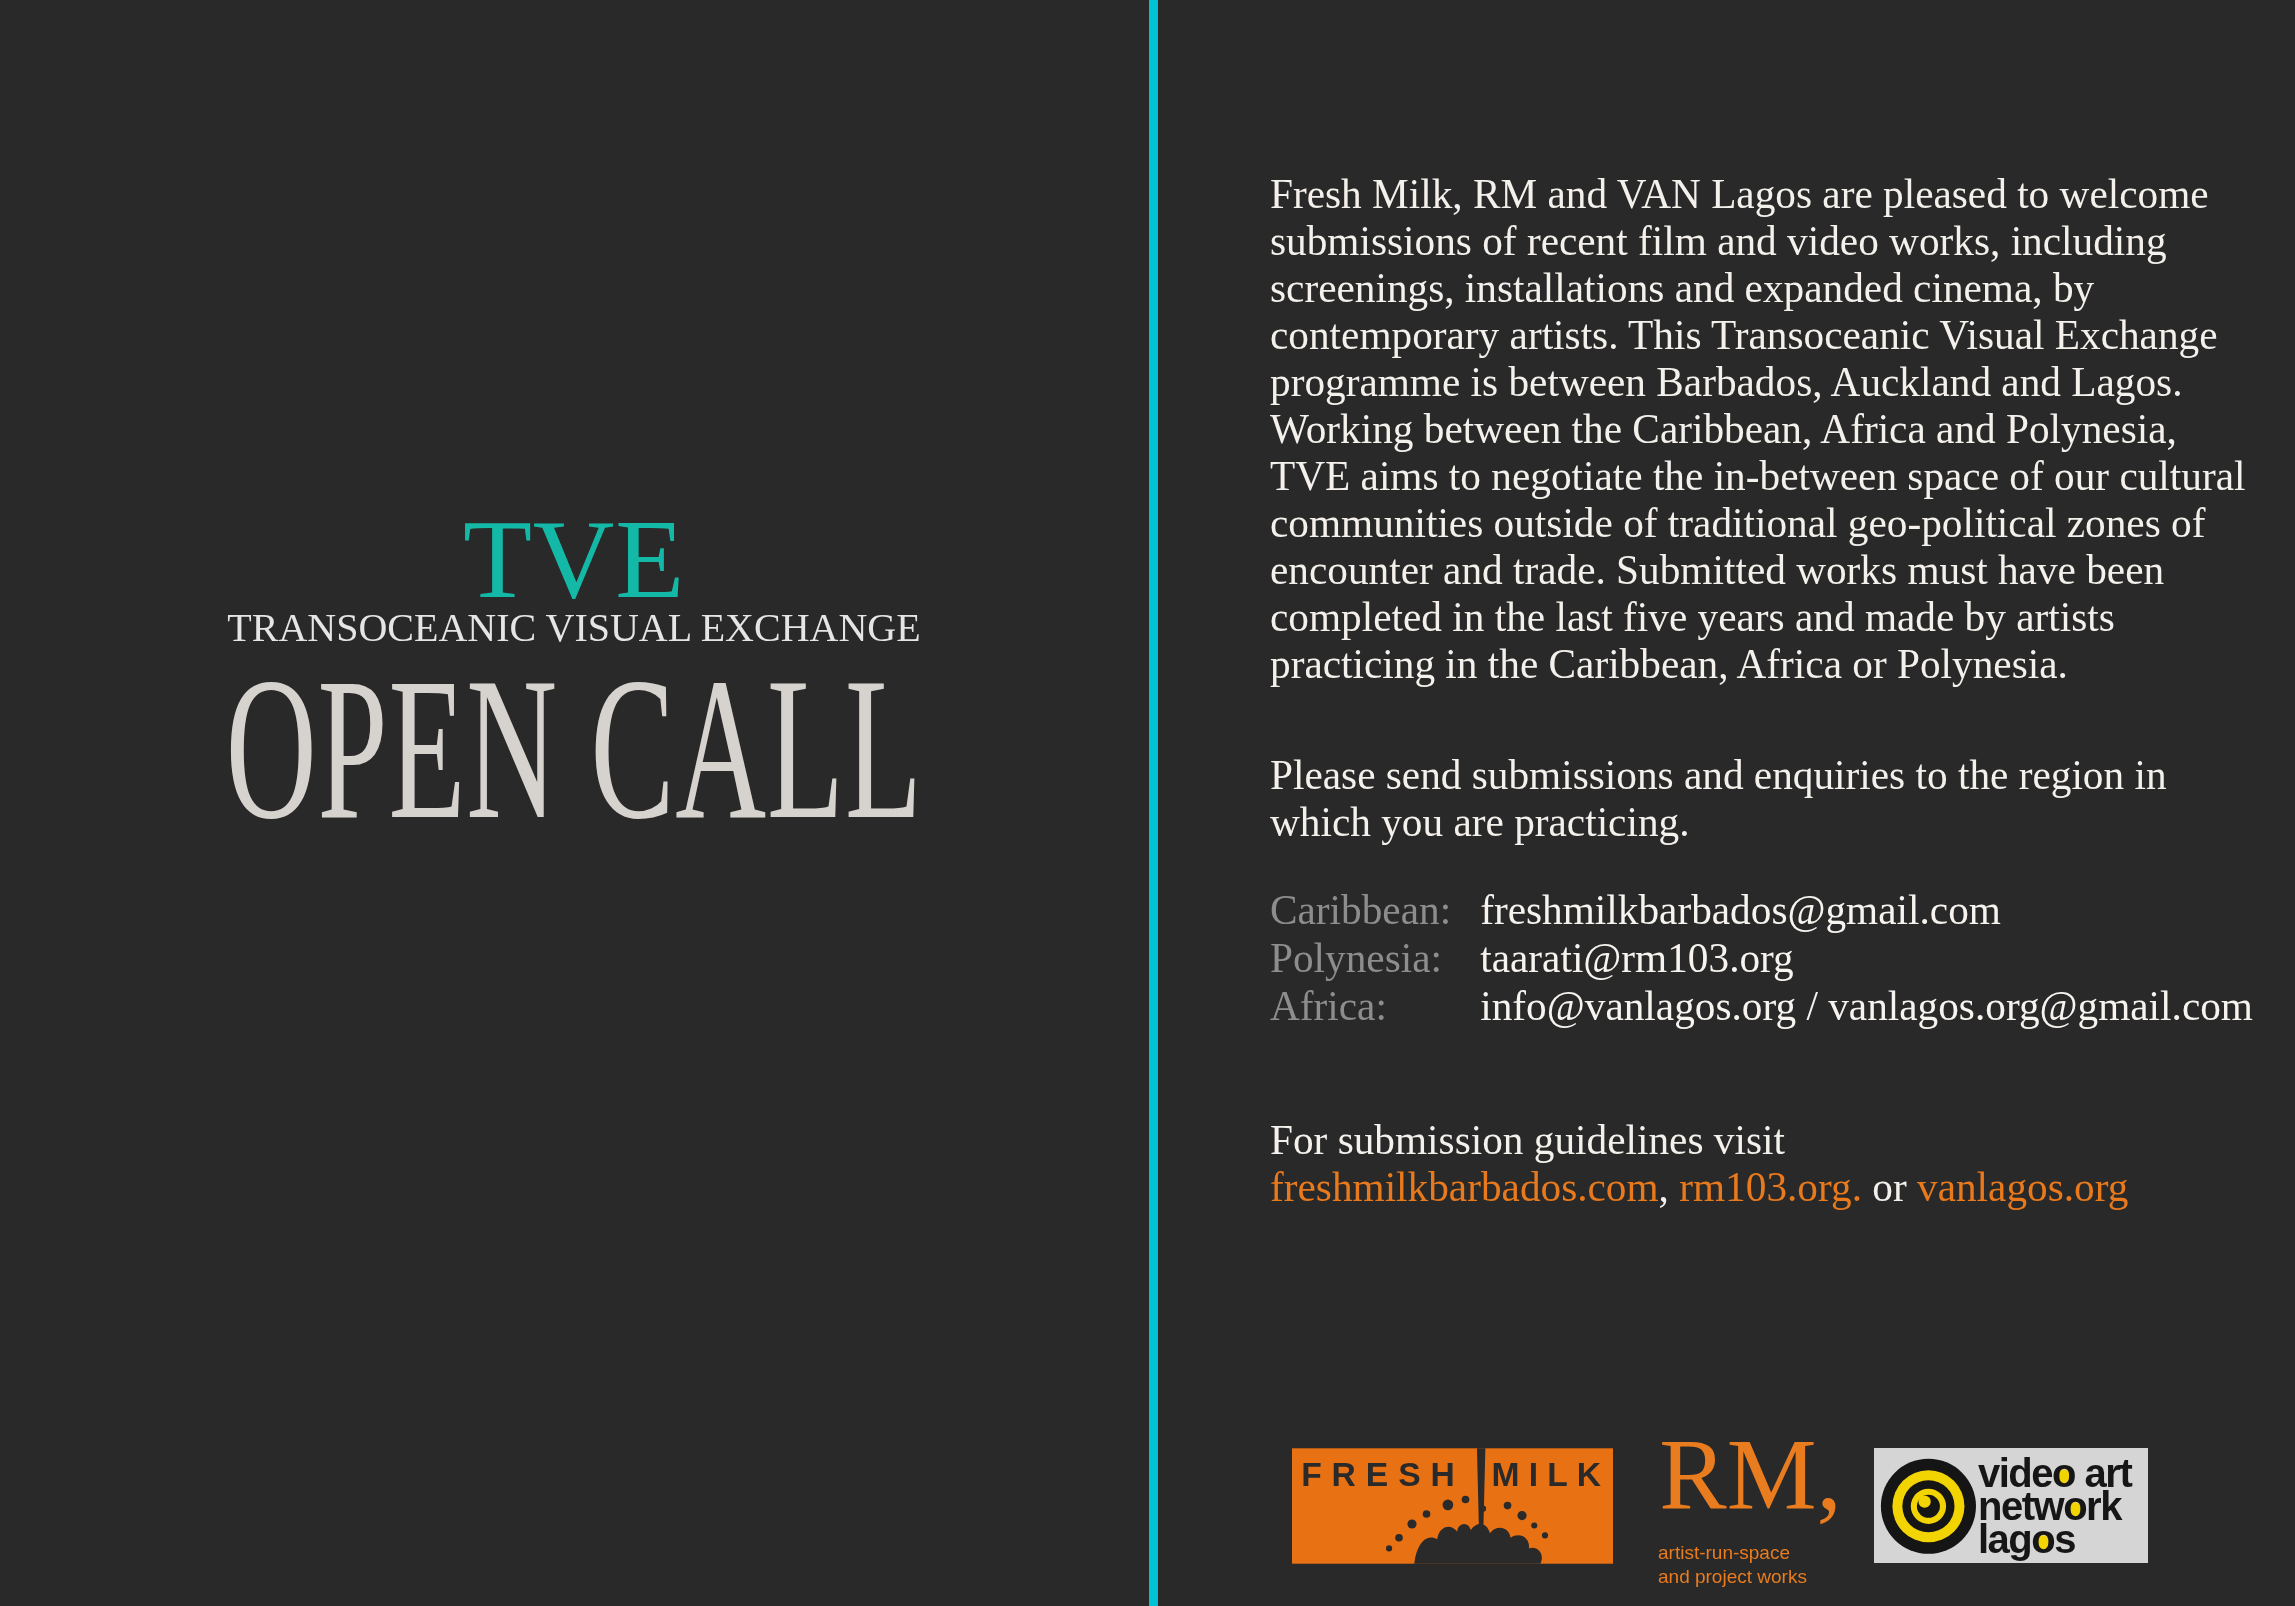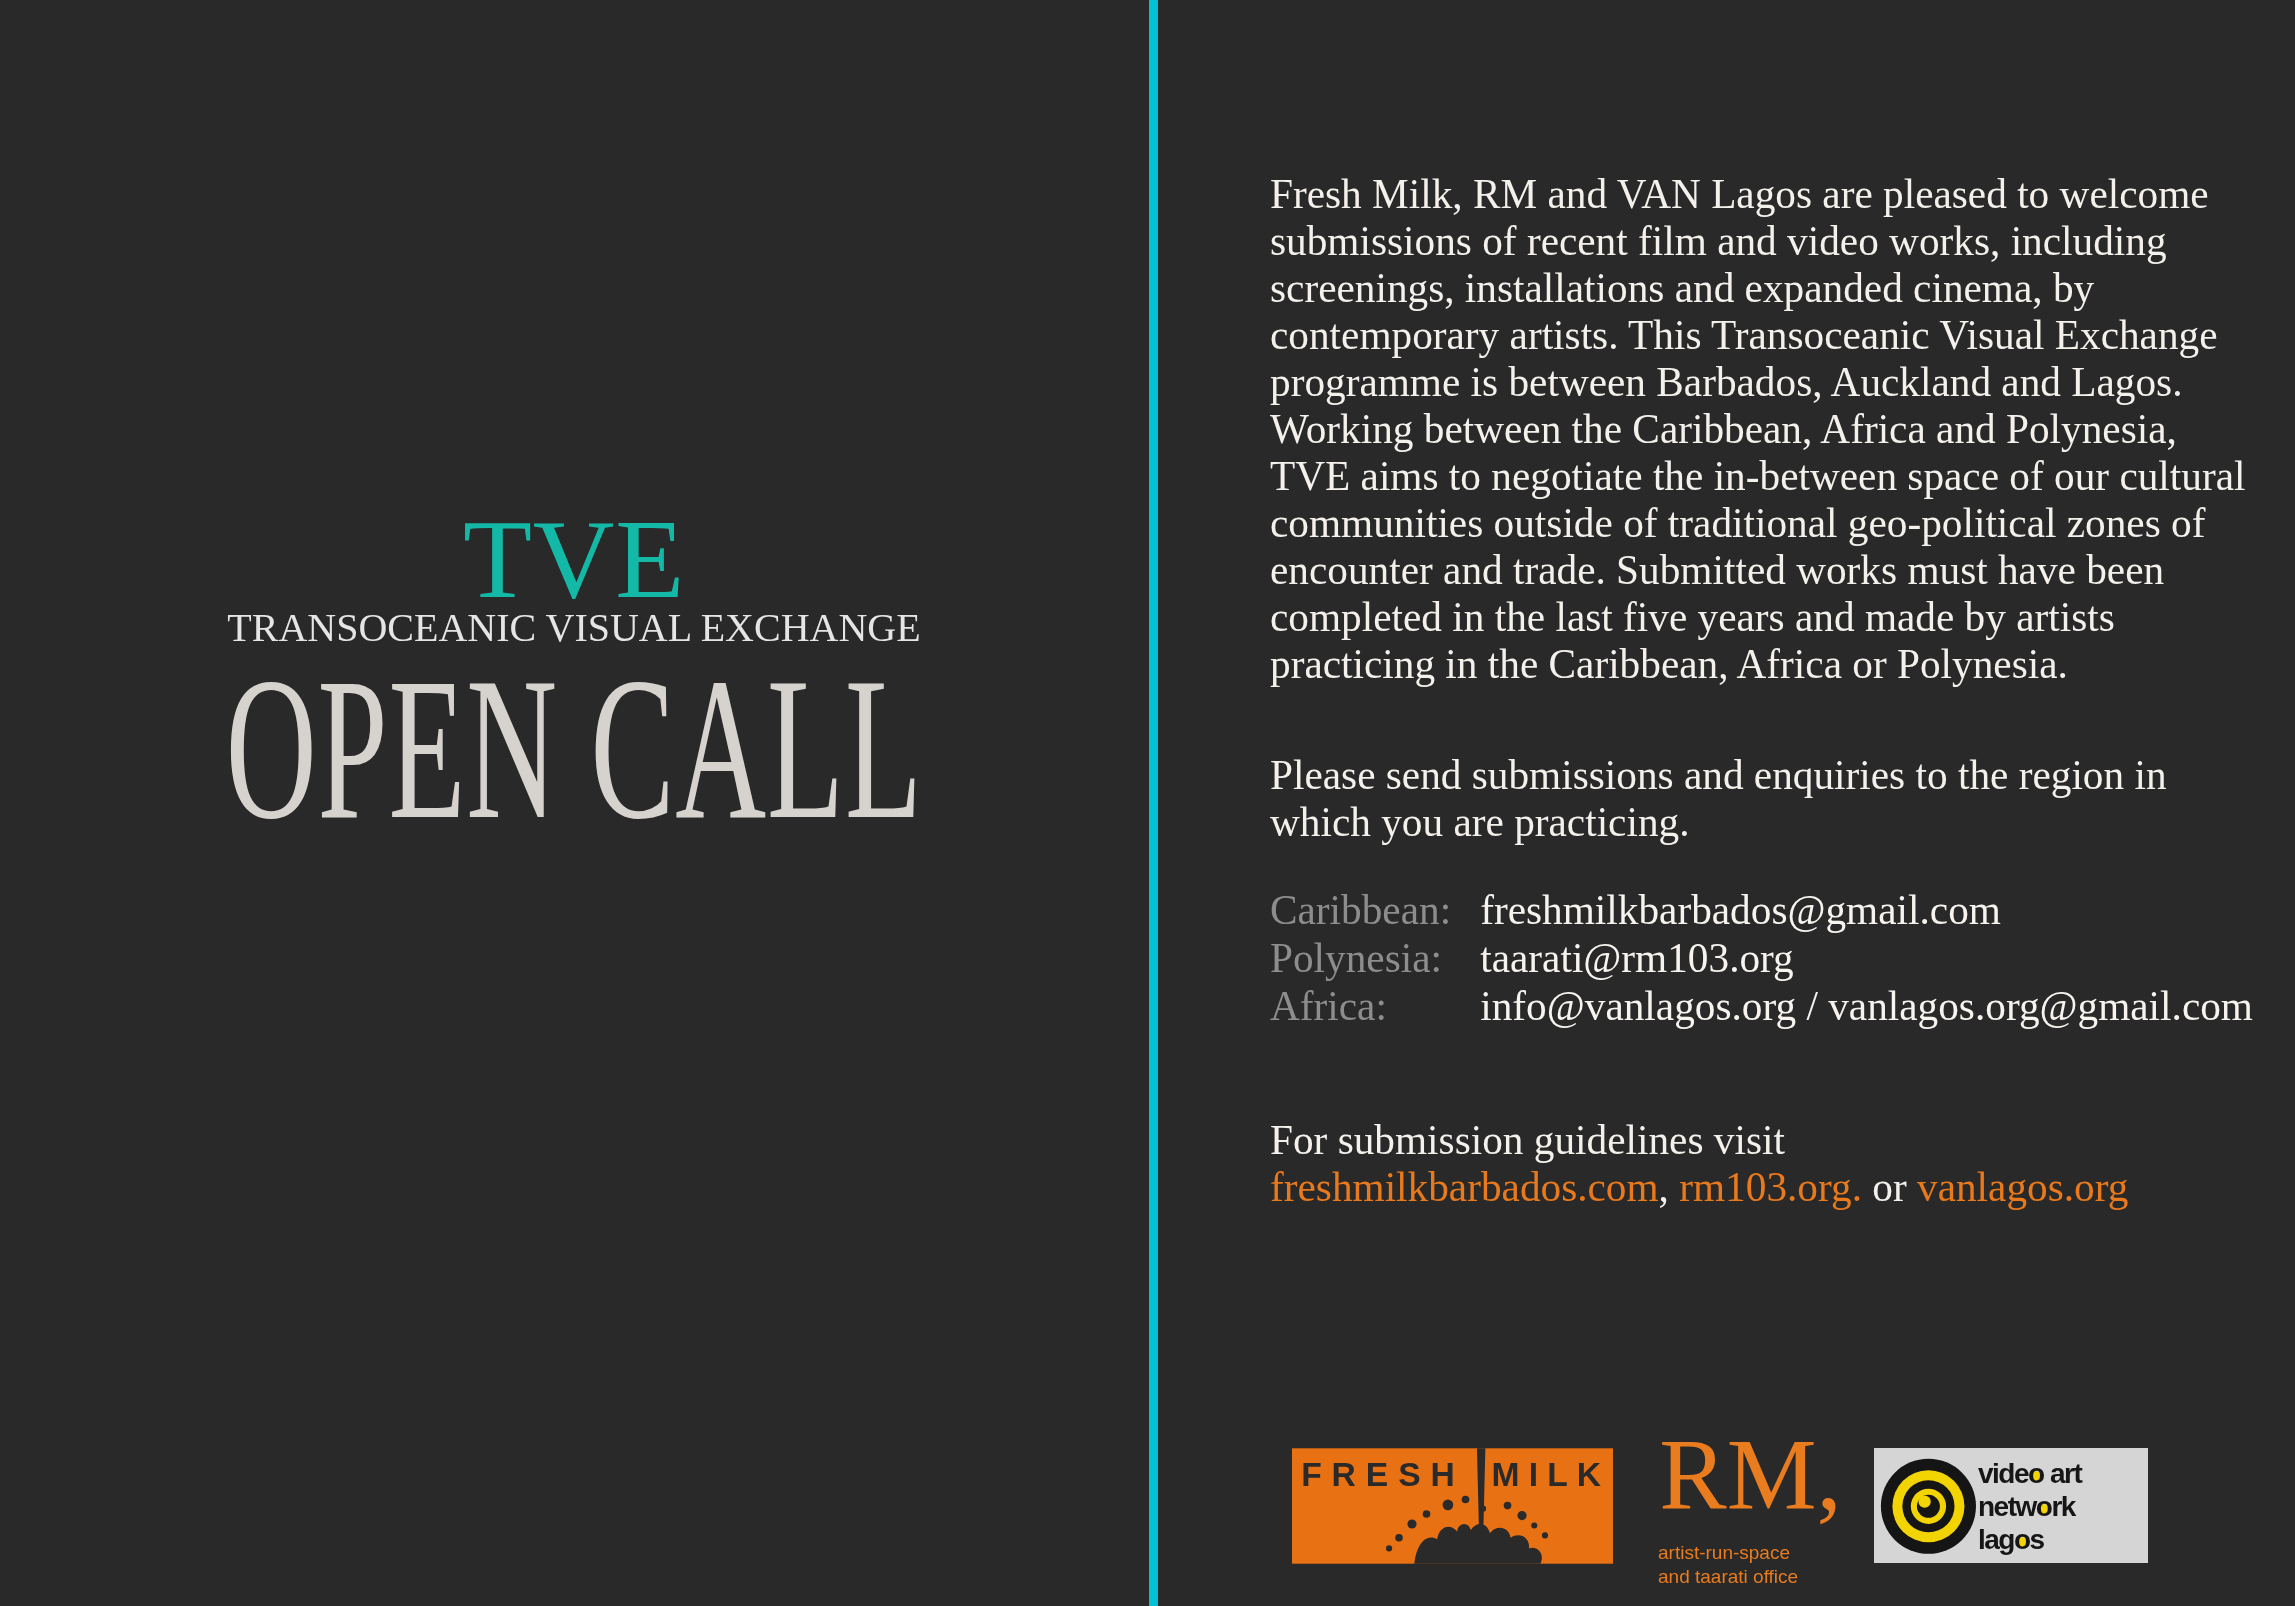--- a/index.html
+++ b/index.html
@@ -94,21 +94,21 @@
   .van-logo {
     position: absolute; left: 1874px; top: 1448px;
     width: 274px; height: 115px;
     background: #d5d5d5;
   }
   .van-bullseye { position: absolute; left: 0; top: 0; }
   .van-text {
     position: absolute; left: 104px; top: 9.2px;
     font-family: "Liberation Sans", sans-serif;
     font-weight: bold;
-    font-size: 28px; line-height: 33px;
+    font-size: 40px; line-height: 33px;
     letter-spacing: -1.5px;
     color: #161616;
     white-space: pre;
     z-index: 0;
   }
   .od { position: relative; display: inline-block; }
   .od::before {
     content: "";
     position: absolute;
     left: 50%; top: 57%;
@@ -187,21 +187,21 @@
         <circle cx="317" cy="101" r="4"></circle>
         <circle cx="331" cy="114" r="4"></circle>
         <circle cx="127" cy="131" r="4"></circle>
       </g>
       <text class="fm-text" x="12" y="49" letter-spacing="13">FRESH</text>
       <text class="fm-text" x="261" y="49" letter-spacing="12">MILK</text>
     </svg>
 
     <div class="rm-logo">
       <div class="rm-name">RM,</div>
-      <div class="rm-tagline"><span>artist-run-space</span><br><span>and taarati office</span></div>
+      <div class="rm-tagline"><span>artist-run-space</span><br><span>and project works</span></div>
     </div>
 
     <div class="van-logo">
       <svg class="van-bullseye" width="115" height="115" viewBox="0 0 150 150">
         <circle cx="71" cy="76" r="62" fill="#151515"></circle>
         <circle cx="71" cy="76" r="47" fill="#f3d403"></circle>
         <circle cx="71" cy="76" r="34" fill="#151515"></circle>
         <circle cx="71" cy="76" r="23" fill="#f3d403"></circle>
         <circle cx="71" cy="76" r="15" fill="#151515"></circle>
         <circle cx="66" cy="70" r="8" fill="#f3d403"></circle>

